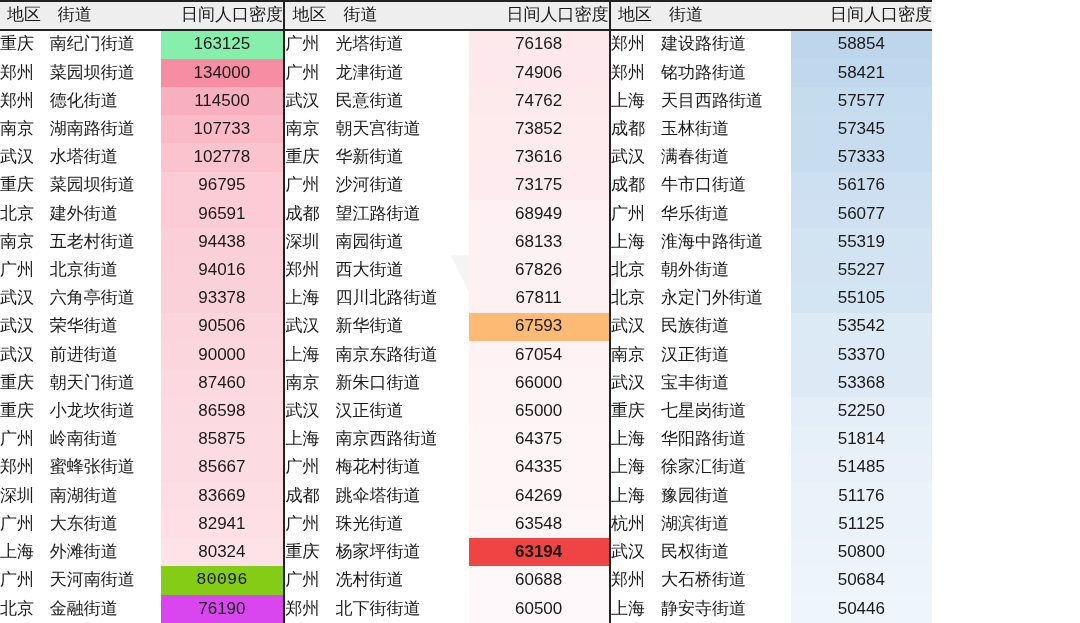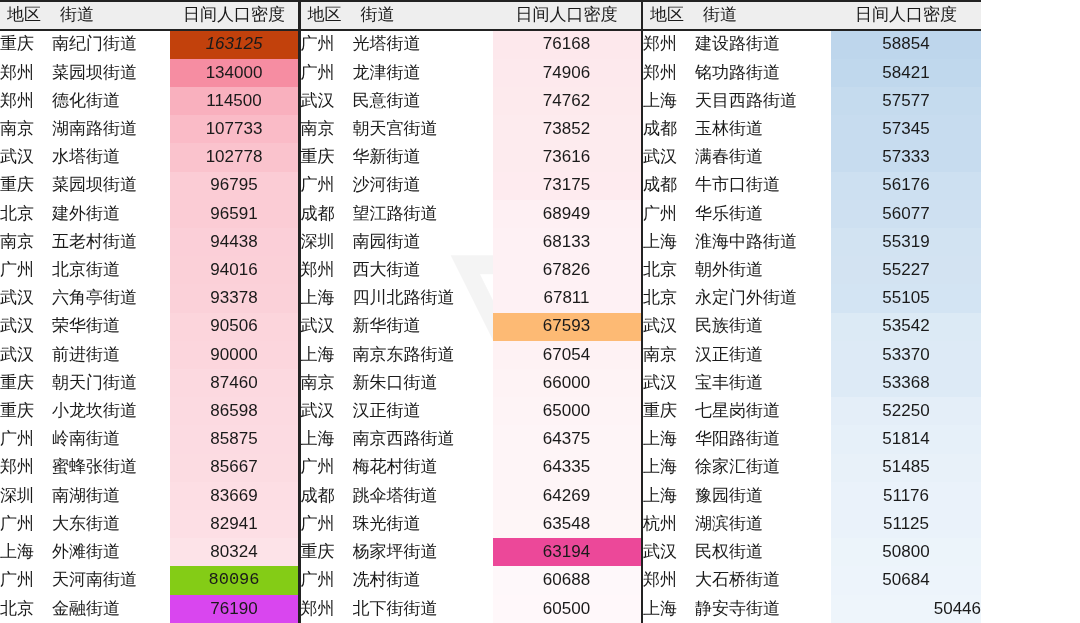--- a/index.html
+++ b/index.html
@@ -23,21 +23,21 @@
     color: rgba(0, 0, 0, 0.045);
     font-weight: bold;
     pointer-events: none;
     z-index: 0;
     font-family: "Liberation Sans", sans-serif;
   }
   .sheet {
     position: relative;
     z-index: 1;
     display: flex;
-    width: 1080px;
+    width: 932px;
     height: 623px;
     box-sizing: border-box;
   }
   table.block {
     border-collapse: collapse;
     table-layout: fixed;
     height: 623px;
   }
   table.block td, table.block th {
     padding: 0;
@@ -55,21 +55,21 @@
     font-size: 19px;
     background: #eeeeee;
     border-bottom: 2.5px solid #222;
     border-top: 2.5px solid #222;
     height: 36px;
     line-height: 36px;
     color: #000;
   }
   th.hdr.c-region { text-align: left; padding-left: 7px; }
   th.hdr.c-street { text-align: left; padding-left: 8px; }
-  th.hdr.c-val { text-align: center; }
+  th.hdr.c-val { text-align: right; }
   td.c-region { text-align: left; padding-left: 7px; width: 52px; }
   td.c-street { text-align: left; padding-left: 8px; }
   td.c-val { text-align: center; }
   .vdiv {
     width: 2.5px;
     background: #222;
     height: 623px;
   }
   .blk1 td.c-street { width: 118px; }
   .blk1 td.c-val { width: 128px; }
@@ -90,21 +90,21 @@
       <tr>
         <th class="hdr c-region">地区</th>
         <th class="hdr c-street">街道</th>
         <th class="hdr c-val">日间人口密度</th>
       </tr>
     </thead>
     <tbody>
         <tr>
           <td class="c-region">重庆</td>
           <td class="c-street">南纪门街道</td>
-          <td class="c-val" style="background: #c2410c; font-style: italic;">163125</td>
+          <td class="c-val" style="background: #86efac;">163125</td>
         </tr>
         <tr>
           <td class="c-region">郑州</td>
           <td class="c-street">菜园坝街道</td>
           <td class="c-val" style="background: rgb(246, 141, 162);">134000</td>
         </tr>
         <tr>
           <td class="c-region">郑州</td>
           <td class="c-street">德化街道</td>
           <td class="c-val" style="background: rgb(249, 176, 190);">114500</td>
@@ -299,21 +299,21 @@
           <td class="c-val" style="background: rgb(254, 245, 247);">64269</td>
         </tr>
         <tr>
           <td class="c-region">广州</td>
           <td class="c-street">珠光街道</td>
           <td class="c-val" style="background: rgb(254, 246, 247);">63548</td>
         </tr>
         <tr>
           <td class="c-region">重庆</td>
           <td class="c-street">杨家坪街道</td>
-          <td class="c-val" style="background: #ec4899;">63194</td>
+          <td class="c-val" style="background: #ef4444; font-weight: bold;">63194</td>
         </tr>
         <tr>
           <td class="c-region">广州</td>
           <td class="c-street">冼村街道</td>
           <td class="c-val" style="background: rgb(254, 248, 250);">60688</td>
         </tr>
         <tr>
           <td class="c-region">郑州</td>
           <td class="c-street">北下街街道</td>
           <td class="c-val" style="background: rgb(255, 248, 250);">60500</td>
@@ -428,18 +428,18 @@
           <td class="c-val" style="background: rgb(236, 244, 250);">50800</td>
         </tr>
         <tr>
           <td class="c-region">郑州</td>
           <td class="c-street">大石桥街道</td>
           <td class="c-val" style="background: rgb(237, 244, 251);">50684</td>
         </tr>
         <tr>
           <td class="c-region">上海</td>
           <td class="c-street">静安寺街道</td>
-          <td class="c-val" style="background: rgb(238, 245, 251); text-align: right;">50446</td>
+          <td class="c-val" style="background: rgb(238, 245, 251);">50446</td>
         </tr>
       </tbody>
   </table>
 
 </div>
 
 </body></html>

